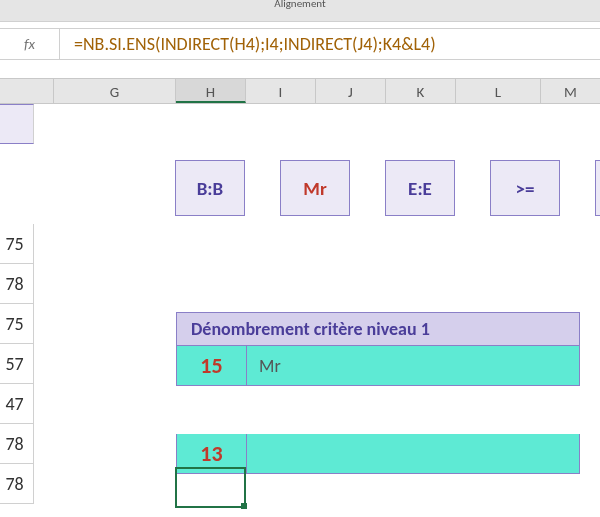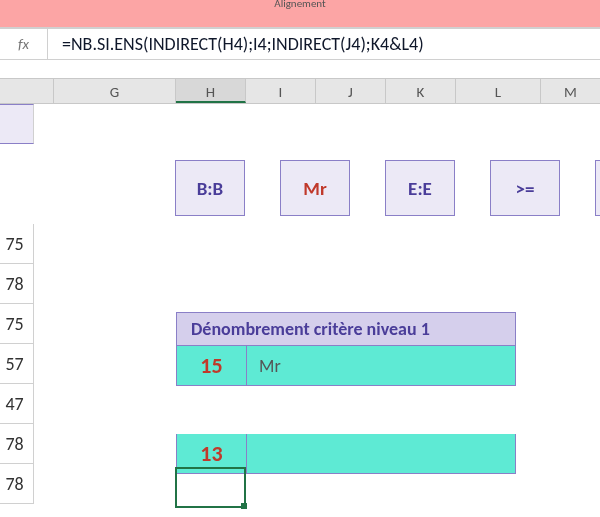--- a/index.html
+++ b/index.html
@@ -8,53 +8,53 @@
     padding: 0;
     font-family: Calibri, Arial, sans-serif;
     background: #fff;
     width: 600px;
     height: 517px;
     overflow: hidden;
   }
   .ribbon-frag {
     position: absolute;
     top: 0; left: 0; right: 0;
-    height: 28px;
-    background: #fca5a5;
+    height: 22px;
+    background: #e5e5e5;
     border-bottom: 1px solid #d0d0d0;
     text-align: center;
     font-size: 11px;
     color: #555;
     line-height: 8px;
   }
   .formula-bar {
     position: absolute;
     top: 28px; left: 0; right: 0;
     height: 32px;
     display: flex;
     align-items: stretch;
     border-top: 1px solid #d0d0d0;
     border-bottom: 1px solid #d0d0d0;
     background: #fff;
   }
   .fx-label {
-    width: 48px;
+    width: 60px;
     display: flex;
     align-items: center;
     justify-content: center;
     font-style: italic;
     color: #777;
     font-size: 15px;
     border-right: 1px solid #d0d0d0;
   }
   .formula-input {
     flex: 1;
     padding: 0 14px;
     font-size: 18px;
-    color: #0f172a;
+    color: #a16207;
     display: flex;
     align-items: center;
   }
   .col-headers {
     position: absolute;
     top: 78px; left: 0; right: 0;
     height: 26px;
     display: flex;
     background: #e6e6e6;
     border-top: 1px solid #c8c8c8;
@@ -120,21 +120,21 @@
     font-size: 19px;
     font-weight: bold;
     color: #4a3d99;
     margin-left: -1px;
   }
   .params .pcell.red { color: #c0392b; }
   
   .block {
     position: absolute;
     left: 176px;
-    width: 340px;
+    width: 404px;
   }
   .block-header {
     height: 34px;
     background: #d5cfec;
     border: 1px solid #8a7fc7;
     padding-left: 14px;
     font-size: 18px;
     font-weight: bold;
     color: #4a3d99;
     display: flex;

